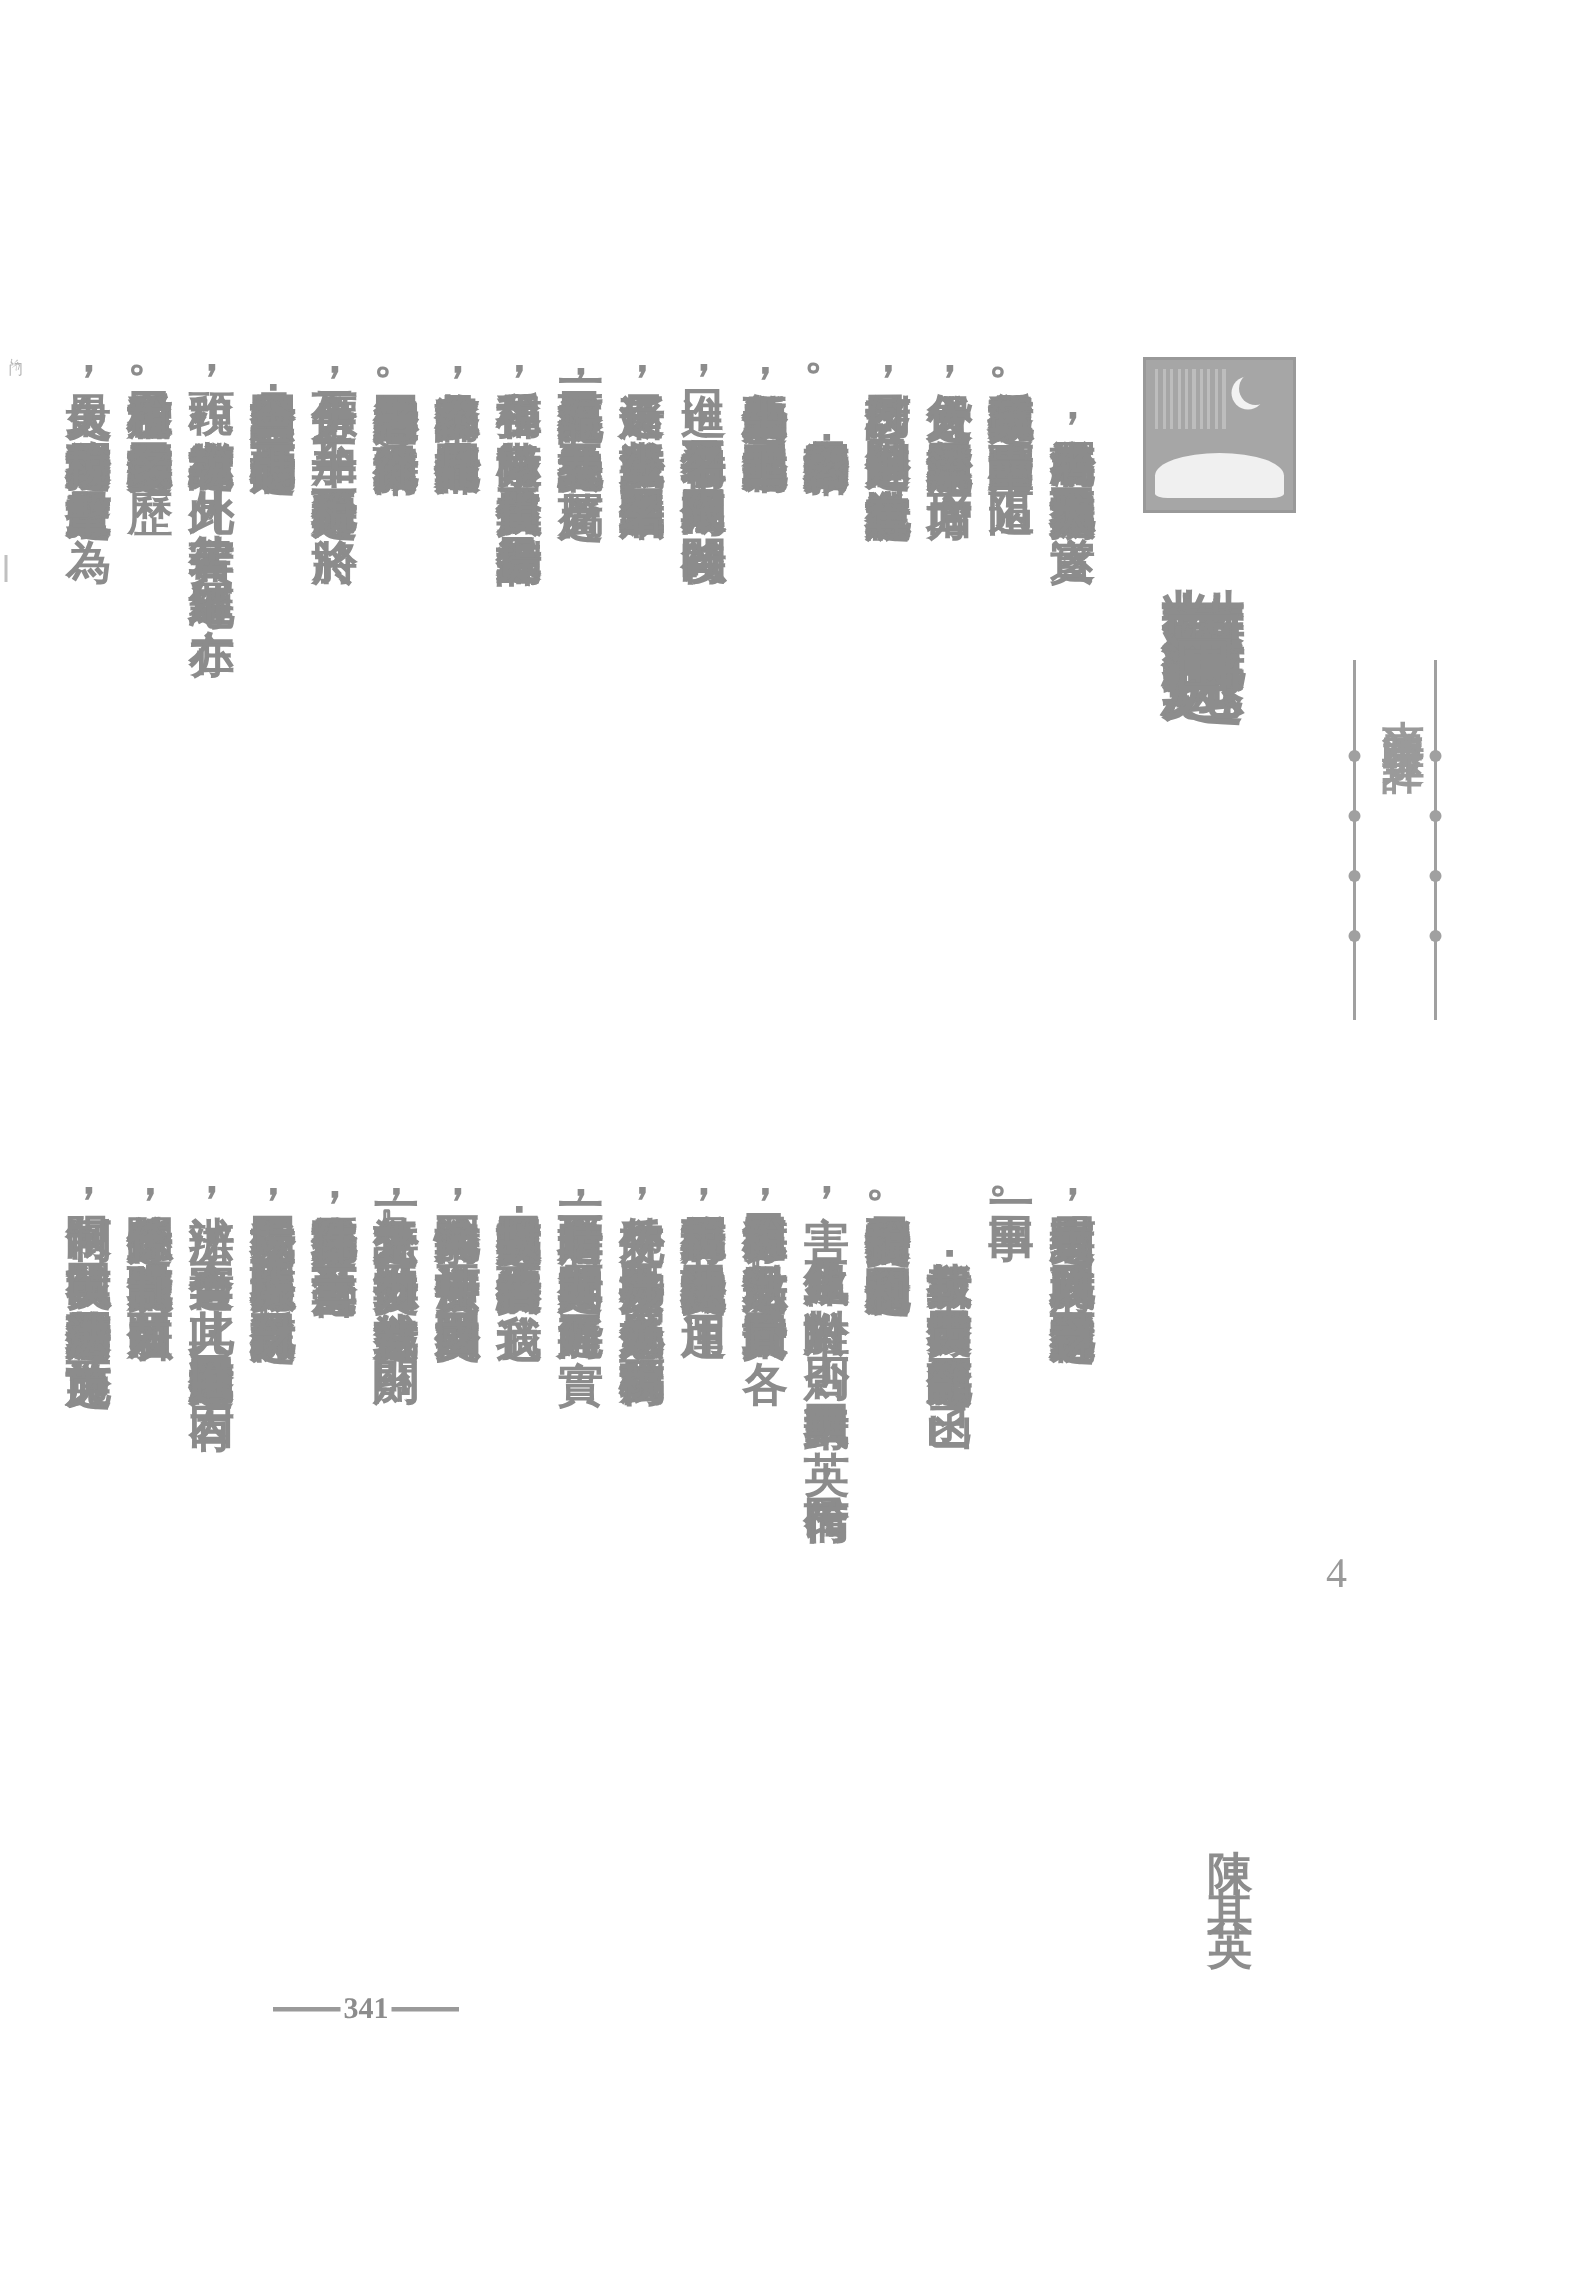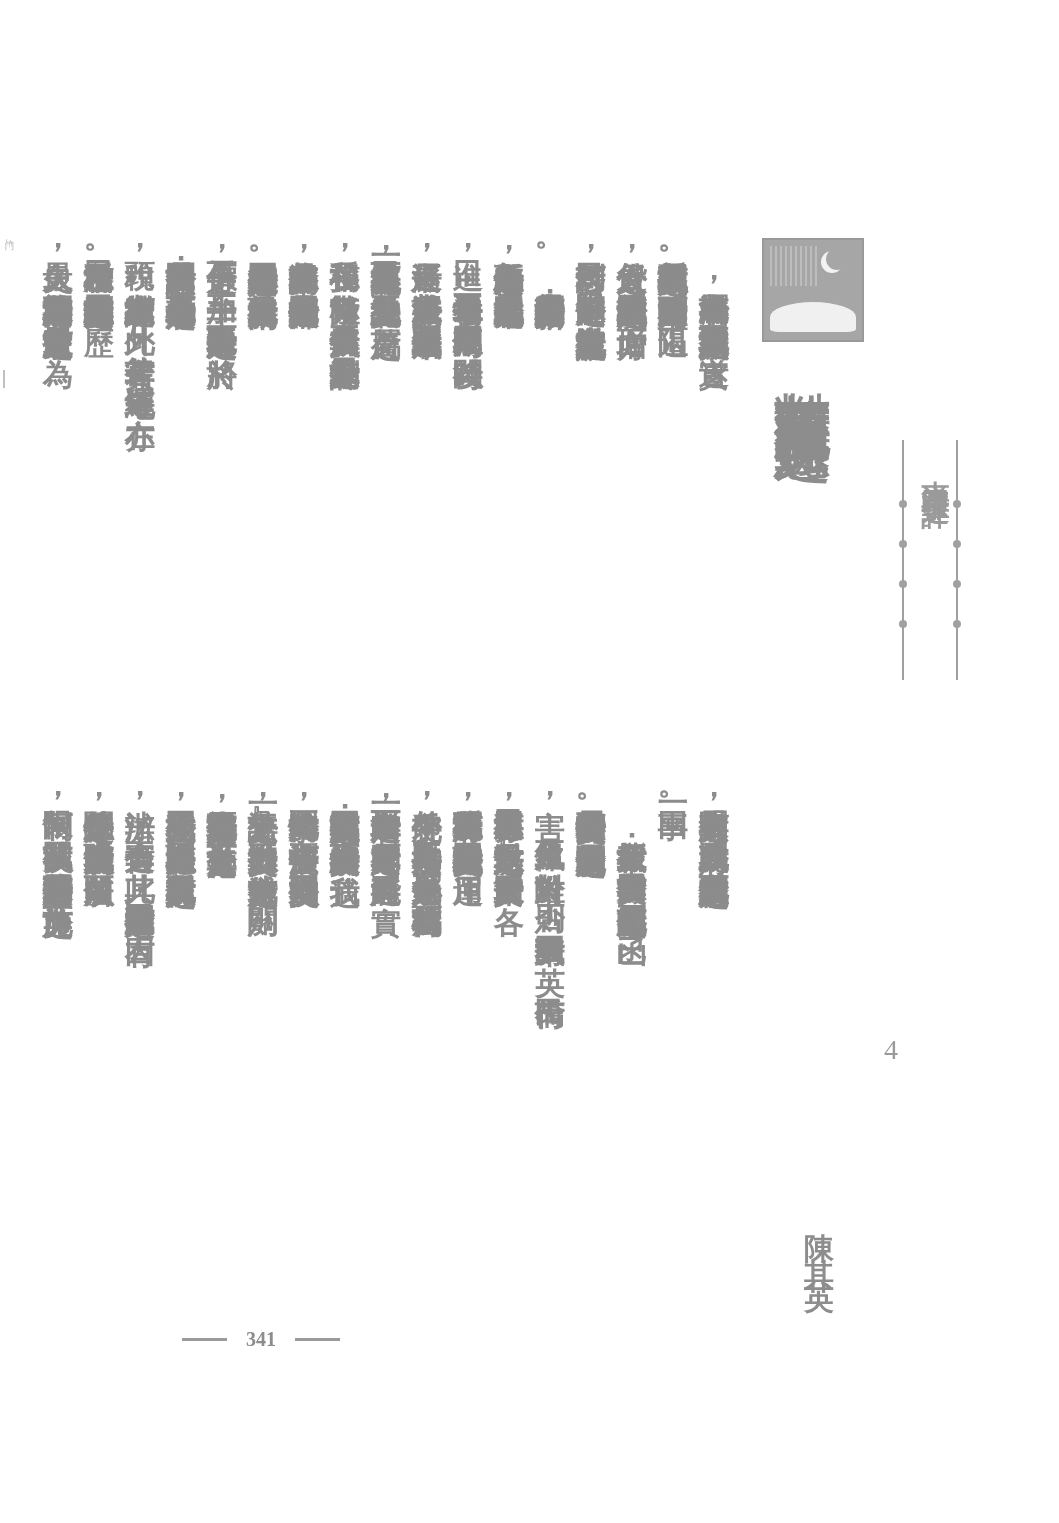--- a/index.html
+++ b/index.html
@@ -32,21 +32,21 @@
            font-family: "DejaVu Sans", sans-serif; line-height: 1; }
   #author { left: 798px; top: 1210px; font-size: 30px; letter-spacing: 24px; color: #8d8d8d;
             font-weight: bold; }
 
   .body-col { font-size: 30.5px; line-height: 41px; font-weight: bold; color: #8c8c8c;
               letter-spacing: 0.2px; }
   #upper { right: 324px; top: 238px; height: 520px; }
   #lower { right: 324px; top: 786px; height: 520px; }
 
   #folio { position: absolute; left: 182px; top: 1328px; font-size: 20px; font-weight: bold;
-           color: #8c8c8c; font-family: "Liberation Serif", serif; display: flex; align-items: center; gap: 19px; }
+           color: #8c8c8c; font-family: "Liberation Serif", serif; display: flex; align-items: center; gap: 2px; }
   #folio .dash { width: 45px; height: 3px; background: #9a9a9a; }
 
   #scan-number { position: absolute; left: 884px; top: 1034px; font-size: 28px; color: #9a9a9a;
                  font-family: "Liberation Serif", serif; }
   #margin-marks { position: absolute; left: 2px; top: 232px; font-size: 10px; color: #b5b5b5;
                   writing-mode: vertical-rl; }
   #margin-bar { position: absolute; left: 3px; top: 370px; width: 2px; height: 18px; background: #c0c0c0; }
 </style>
 </head>
 <body>

